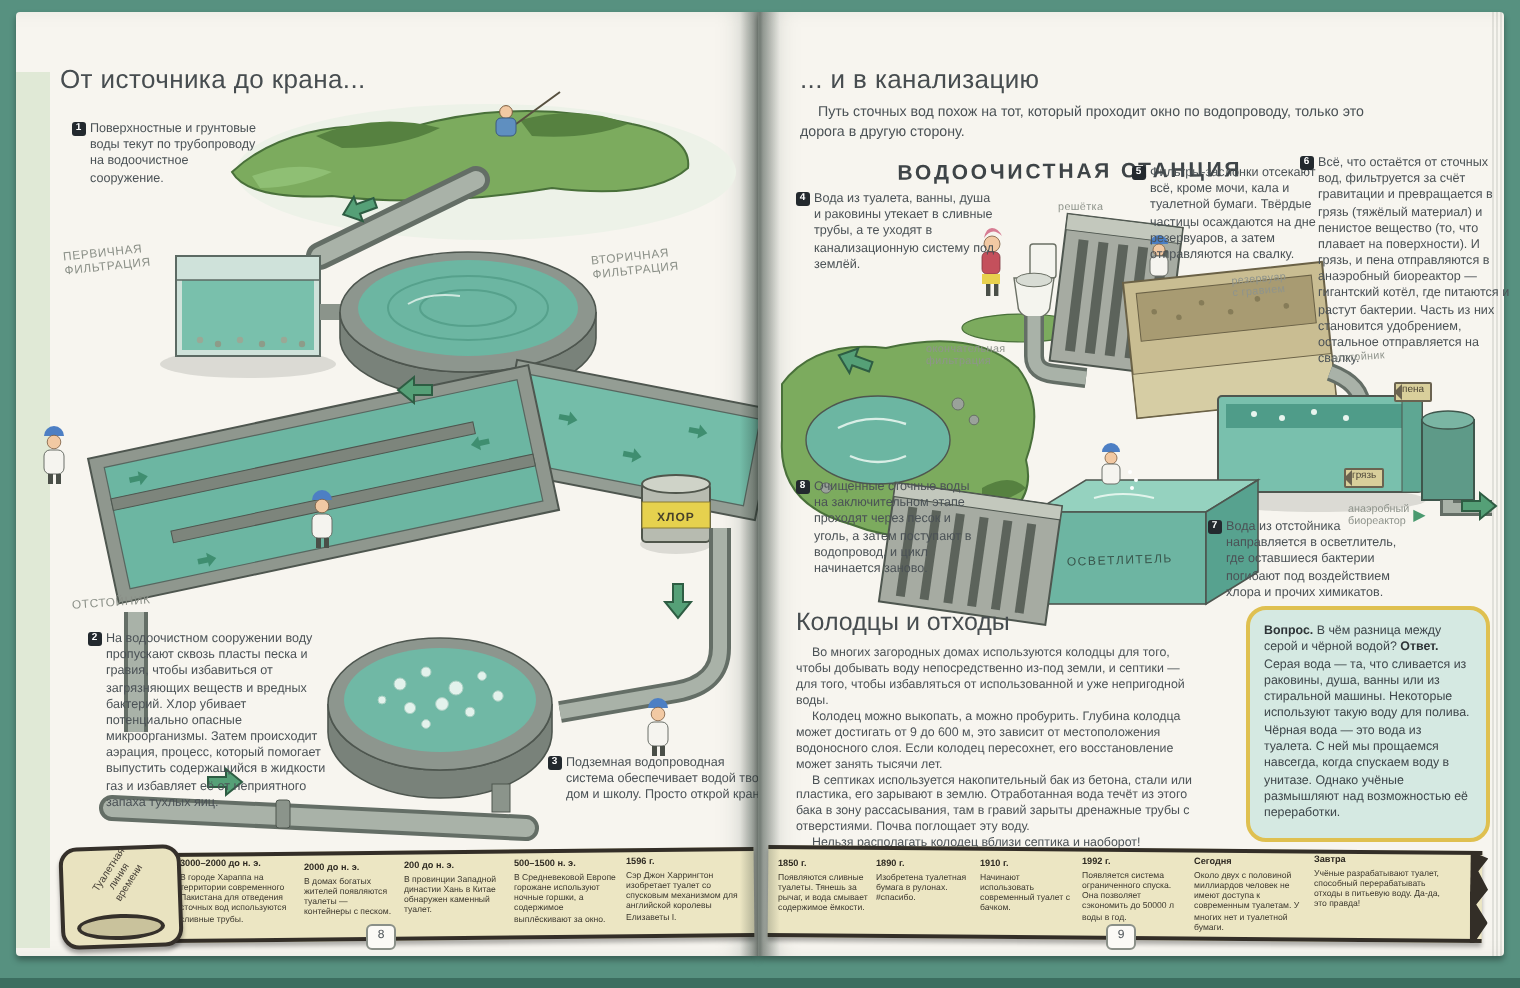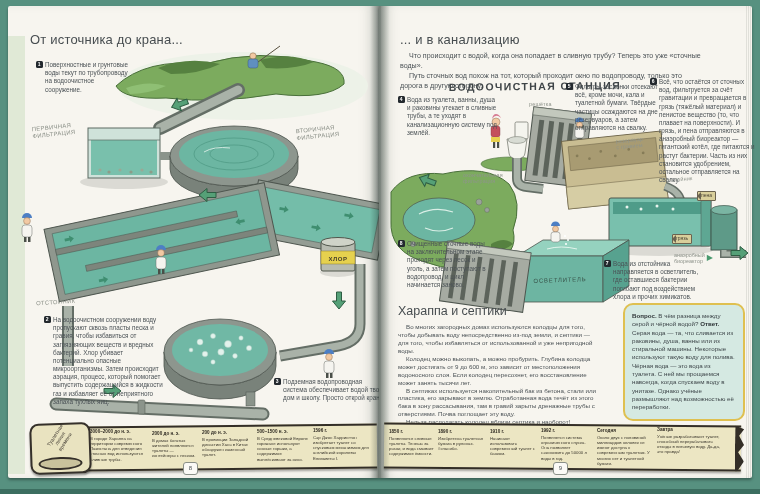--- a/index.html
+++ b/index.html
@@ -307,21 +307,20 @@
         <rect x="332" y="204" width="26" height="40" fill="#5e9a88" stroke="#3f564c"></rect>
         <ellipse cx="345" cy="204" rx="13" ry="4.5" fill="#7ab5a3" stroke="#3f564c" stroke-width="0.7"></ellipse>
         <path d="M345,244 v4 h22" stroke="#646e66" stroke-width="8" fill="none"></path>
         <path d="M345,244 v4 h22" stroke="#a9b2a8" stroke-width="5" fill="none"></path>
       </g>
       <use href="#arr2" fill="#55a077" stroke="#2e5d43" transform="translate(352 240)"></use>
     </svg>
 
     <div class="page-title" style="left:21px;top:26px">... и в канализацию</div>
     <div class="intro" style="left:21px;top:46px;width:302px">
-      <p>Что происходит с водой, когда она попадает в сливную трубу? Теперь это уже «сточные воды».</p>
       <p>Путь сточных вод похож на тот, который проходит окно по водопроводу, только это дорога в другую сторону.</p>
     </div>
     <div class="station-heading" style="left:56px;top:74px;width:200px">ВОДООЧИСТНАЯ СТАНЦИЯ</div>
 
     <div class="note" style="left:19px;top:90px;width:92px">
       <span class="num">4</span>
       <span>Вода из туалета, ванны, душа и раковины утекает в сливные трубы, а те уходят в канализационную систему под землёй.</span>
     </div>
     <div class="note" style="left:187px;top:77px;width:84px">
       <span class="num">5</span>
@@ -347,21 +346,21 @@
 с гравием</div>
     <div class="hand" style="left:287px;top:170px;transform:rotate(-4deg)">отстойник</div>
     <div class="tag" style="left:318px;top:185px">пена</div>
     <div class="tag" style="left:293px;top:228px">грязь</div>
     <div class="bio-label" style="left:295px;top:246px">
       <span class="hand-inline">анаэробный
 биореактор</span>
       <span class="flow-glyph">▶</span>
     </div>
 
-    <div class="section-heading" style="left:19px;top:298px">Хараппа и септики</div>
+    <div class="section-heading" style="left:19px;top:298px">Колодцы и отходы</div>
     <div class="wells-text" style="left:19px;top:317px;width:202px">
       <p>Во многих загородных домах используются колодцы для того, чтобы добывать воду непосредственно из-под земли, и септики — для того, чтобы избавляться от использованной и уже непригодной воды.</p>
       <p>Колодец можно выкопать, а можно пробурить. Глубина колодца может достигать от 9 до 600 м, это зависит от местоположения водоносного слоя. Если колодец пересохнет, его восстановление может занять тысячи лет.</p>
       <p>В септиках используется накопительный бак из бетона, стали или пластика, его зарывают в землю. Отработанная вода течёт из этого бака в зону рассасывания, там в гравий зарыты дренажные трубы с отверстиями. Почва поглощает эту воду.</p>
       <p>Нельзя располагать колодец вблизи септика и наоборот!</p>
     </div>
 
     <div class="qa" style="left:244px;top:297px;width:104px">
       <b>Вопрос.</b>
       <span>В чём разница между серой и чёрной водой?</span>

